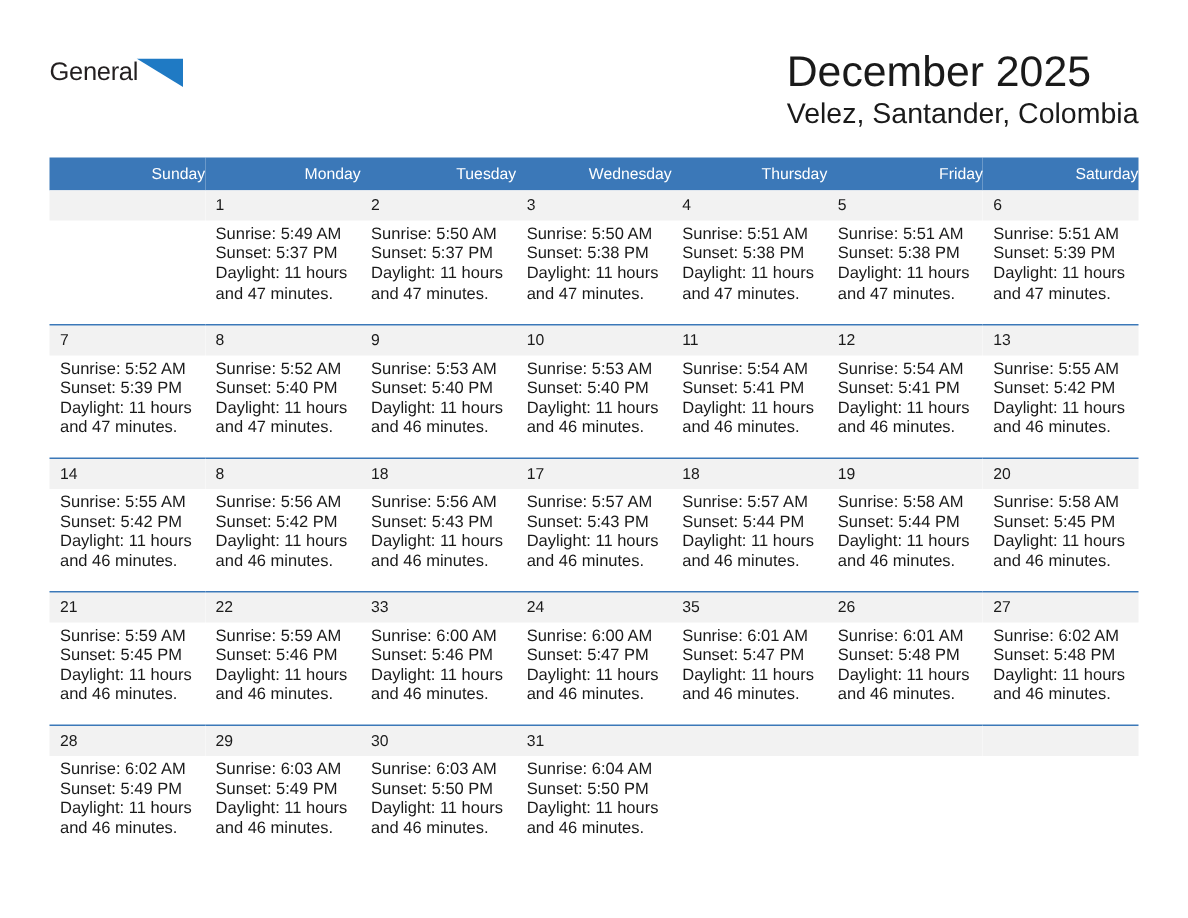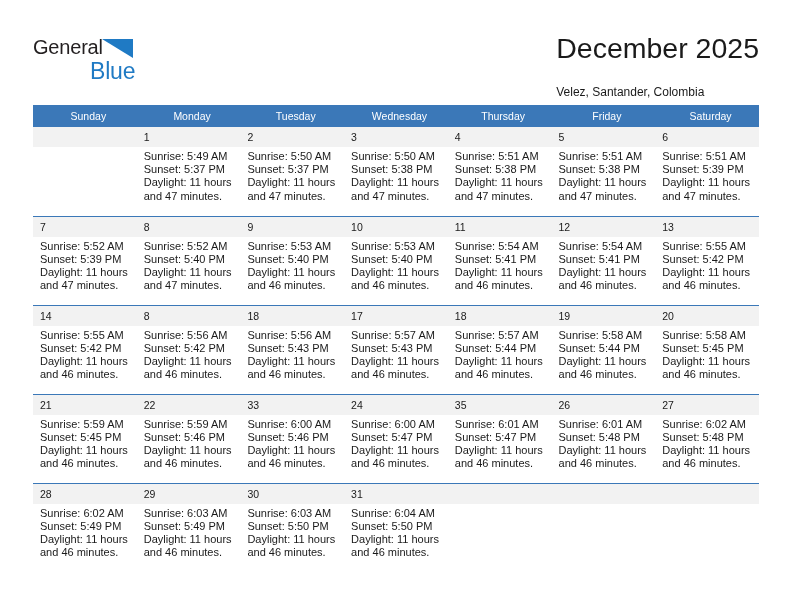--- a/index.html
+++ b/index.html
@@ -27,21 +27,21 @@
     position: absolute;
     left: 0; top: 4px;
     width: 200px; height: 56px;
   }
   .logo-row1 {
     position: relative;
     height: 27px;
     white-space: nowrap;
   }
   .logo-general {
-    font-size: 20px;
+    font-size: 17px;
     color: #231f20;
     letter-spacing: -0.2px;
     line-height: 27px;
     display: inline-block;
     vertical-align: top;
   }
   .logo-tri {
     display: inline-block;
     vertical-align: top;
     margin-left: -1px;
@@ -65,43 +65,43 @@
     text-align: left;
   }
   .cal-title {
     font-size: 28.5px;
     color: #1a1a1a;
     line-height: 36px;
     font-weight: normal;
     white-space: nowrap;
   }
   .cal-subtitle {
-    font-size: 12px;
+    font-size: 19px;
     color: #1a1a1a;
     line-height: 20px;
-    margin-top: 16px;
+    margin-top: 1px;
     white-space: nowrap;
   }
 
   
   .calendar {
     position: absolute;
     left: 33px; top: 105px;
     width: 726px;
     border-collapse: collapse;
     table-layout: fixed;
   }
   .calendar col { width: 103.71px; }
 
   thead th {
     background: #3b78b8;
     color: #ffffff;
     font-size: 10.5px;
     font-weight: normal;
-    text-align: center;
+    text-align: right;
     padding: 5px 0 5px 7px;
     height: 19px;
     box-sizing: border-box;
     border: none;
   }
 
   tbody tr.week { }
 
   td.daycell {
     vertical-align: top;
@@ -138,23 +138,20 @@
 
 <div class="page">
 
   <div class="topbar">
 
     <div class="logo">
       <div class="logo-row1">
         <span class="logo-general">General</span><span class="logo-tri"><svg width="32" height="20" viewBox="0 0 32 20">
               <polygon points="0,0 31,0 31,19" fill="#1f7ac4"></polygon>
             </svg></span>
-      </div>
-      <div class="logo-row2">
-        <span class="logo-blue">Blue</span>
       </div>
     </div>
 
     <div class="titlebox">
       <div class="cal-title">December 2025</div>
       <div class="cal-subtitle">Velez, Santander, Colombia</div>
     </div>
 
   </div>
 

